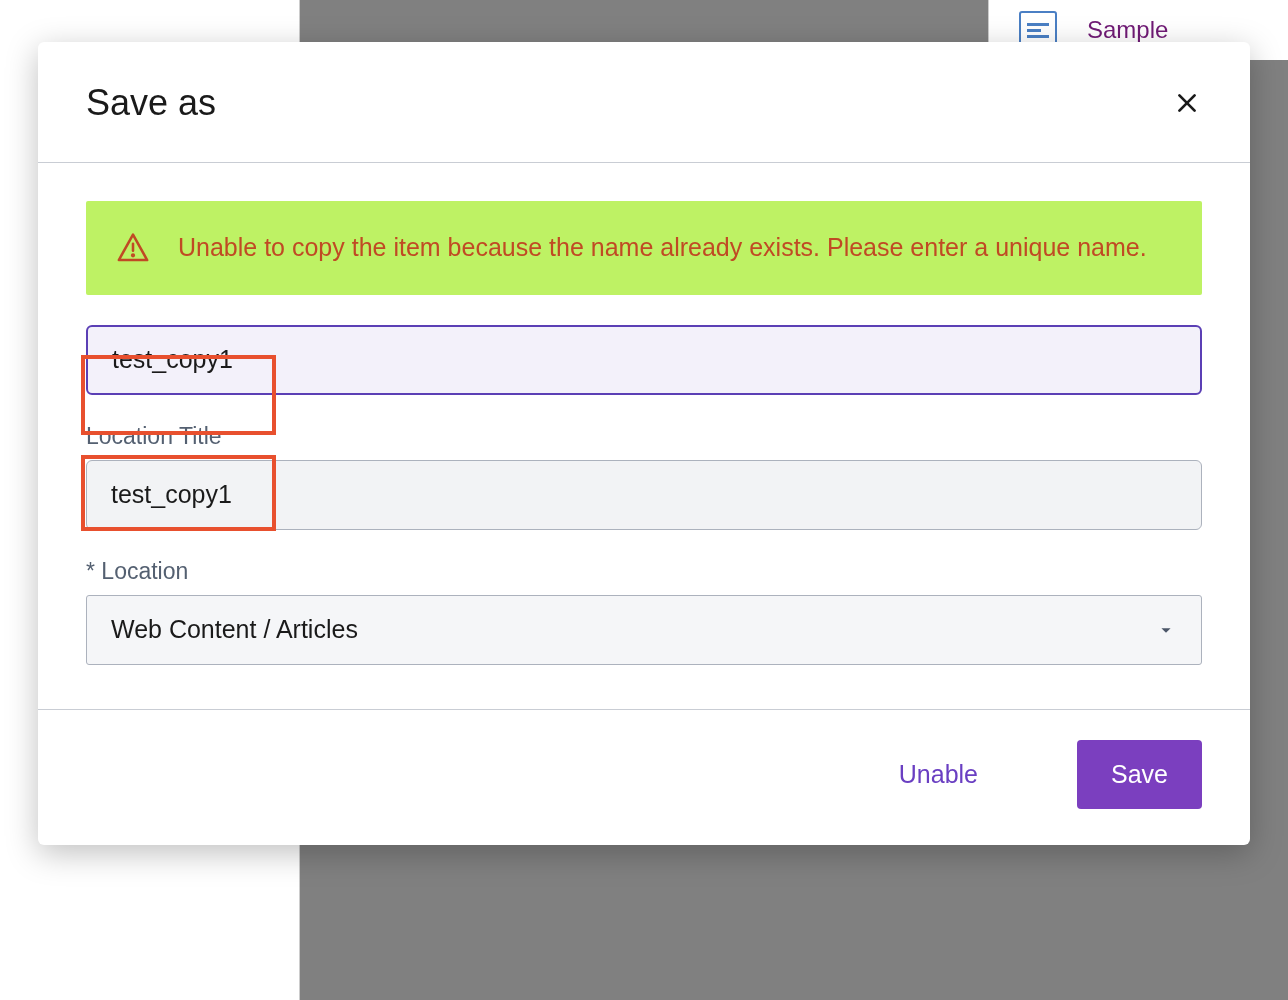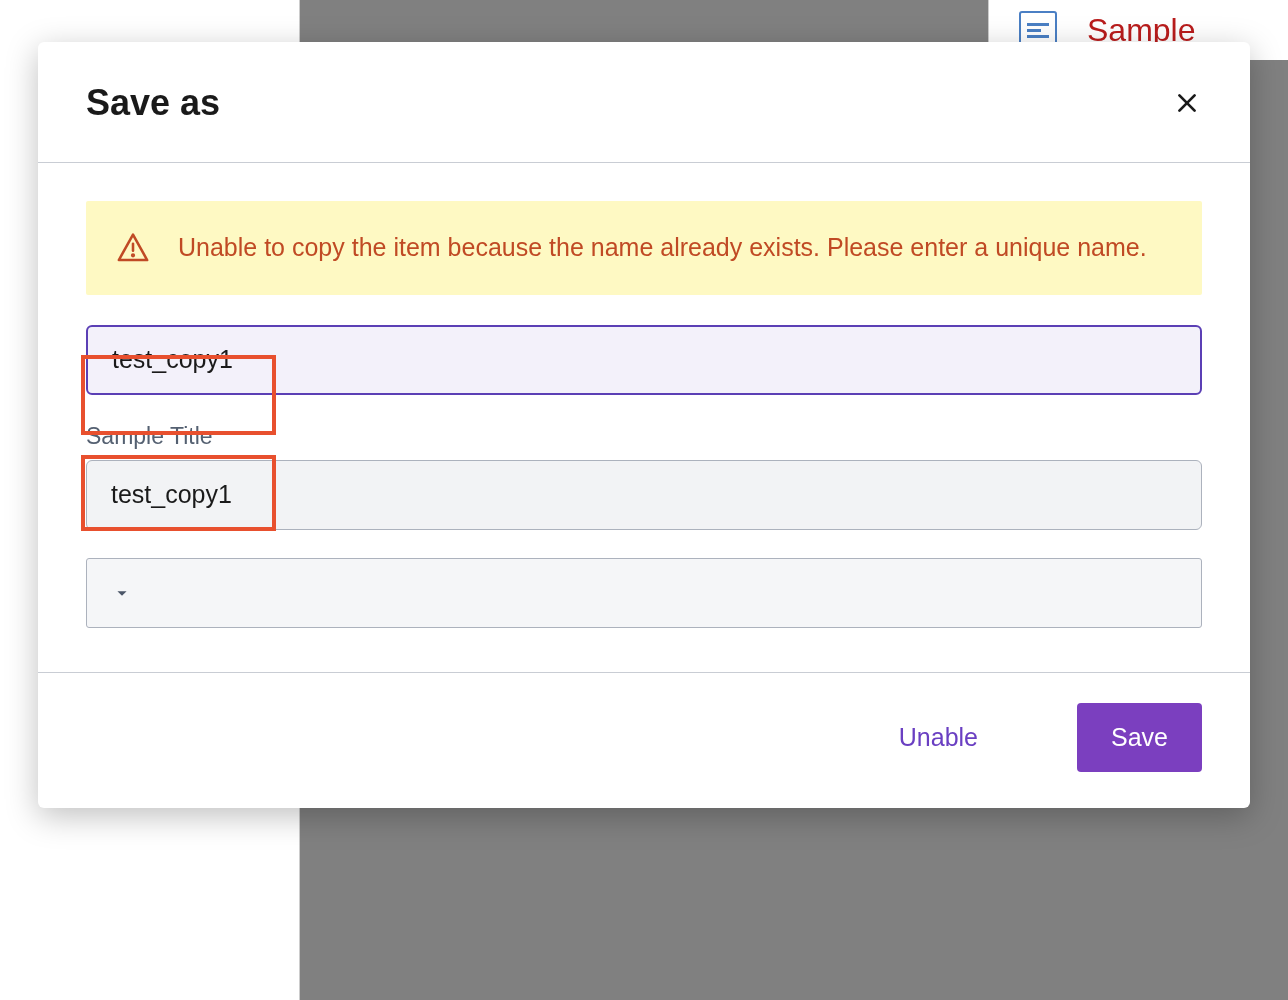--- a/index.html
+++ b/index.html
@@ -30,21 +30,21 @@
       border: 2px solid #4a7fc4;
       border-radius: 3px;
       display: flex;
       flex-direction: column;
       align-items: center;
       justify-content: center;
       gap: 3px;
     }
     .bg-icon-line { width: 22px; height: 3px; background: #4a7fc4; }
     .bg-icon-short { width: 14px; height: 3px; background: #4a7fc4; align-self: flex-start; margin-left: 6px;}
-    .bg-text { font-size: 32px; color: #b91c1c; }
+    .bg-text { font-size: 24px; color: #701a75; }
 
     .bg-left { position: absolute; top:0; left:0; width: 300px; height: 100%; background:#fff; border-right:1px solid #ccc;}
 
     .modal {
       position: absolute;
       top: 42px;
       left: 38px;
       right: 38px;
       background: #fff;
       border-radius: 6px;
@@ -54,37 +54,37 @@
     }
     .modal-header {
       padding: 40px 48px 38px 48px;
       border-bottom: 1px solid #c9cdd4;
       display: flex;
       justify-content: space-between;
       align-items: center;
     }
     .modal-title {
       font-size: 36px;
-      font-weight: 700;
+      font-weight: 400;
       color: #1a1a1a;
     }
     .close-btn {
       width: 30px;
       height: 30px;
       display: flex;
       align-items: center;
       justify-content: center;
       cursor: pointer;
       color: #1a1a1a;
     }
     .modal-body {
       padding: 38px 48px 44px 48px;
     }
     .alert {
-      background: #fef9c3;
+      background: #bef264;
       padding: 28px 30px 28px 30px;
       display: flex;
       align-items: flex-start;
       gap: 28px;
       margin-bottom: 30px;
       border-radius: 2px;
     }
     .alert-icon {
       flex-shrink: 0;
       margin-top: 2px;
@@ -207,28 +207,30 @@
       </svg>
       <div class="alert-text">Unable to copy the item because the name already exists. Please enter a unique name.</div>
     </div>
 
     <div class="form-group">
       <div class="input-highlight name-highlight"></div>
       <input type="text" class="text-input focused" value="test_copy1" style="">
     </div>
 
     <div class="form-group">
-      <label class="form-label">Sample Title</label>
+      <label class="form-label">Location Title</label>
       <div class="input-highlight display-highlight"></div>
       <input type="text" class="text-input" value="test_copy1" style="">
     </div>
 
     <div class="form-group" style="margin-bottom:0">
+      <label class="form-label required">Location</label>
       <div class="select-wrap">
         <div class="select-input">
+          <span>Web Content / Articles</span>
           <svg class="select-caret" width="22" height="22" viewBox="0 0 24 24" fill="currentColor">
               <path d="M7 10l5 5 5-5z"></path>
             </svg>
         </div>
       </div>
     </div>
   </div>
 
   <div class="modal-footer">
     <button class="btn-cancel">Unable</button>

